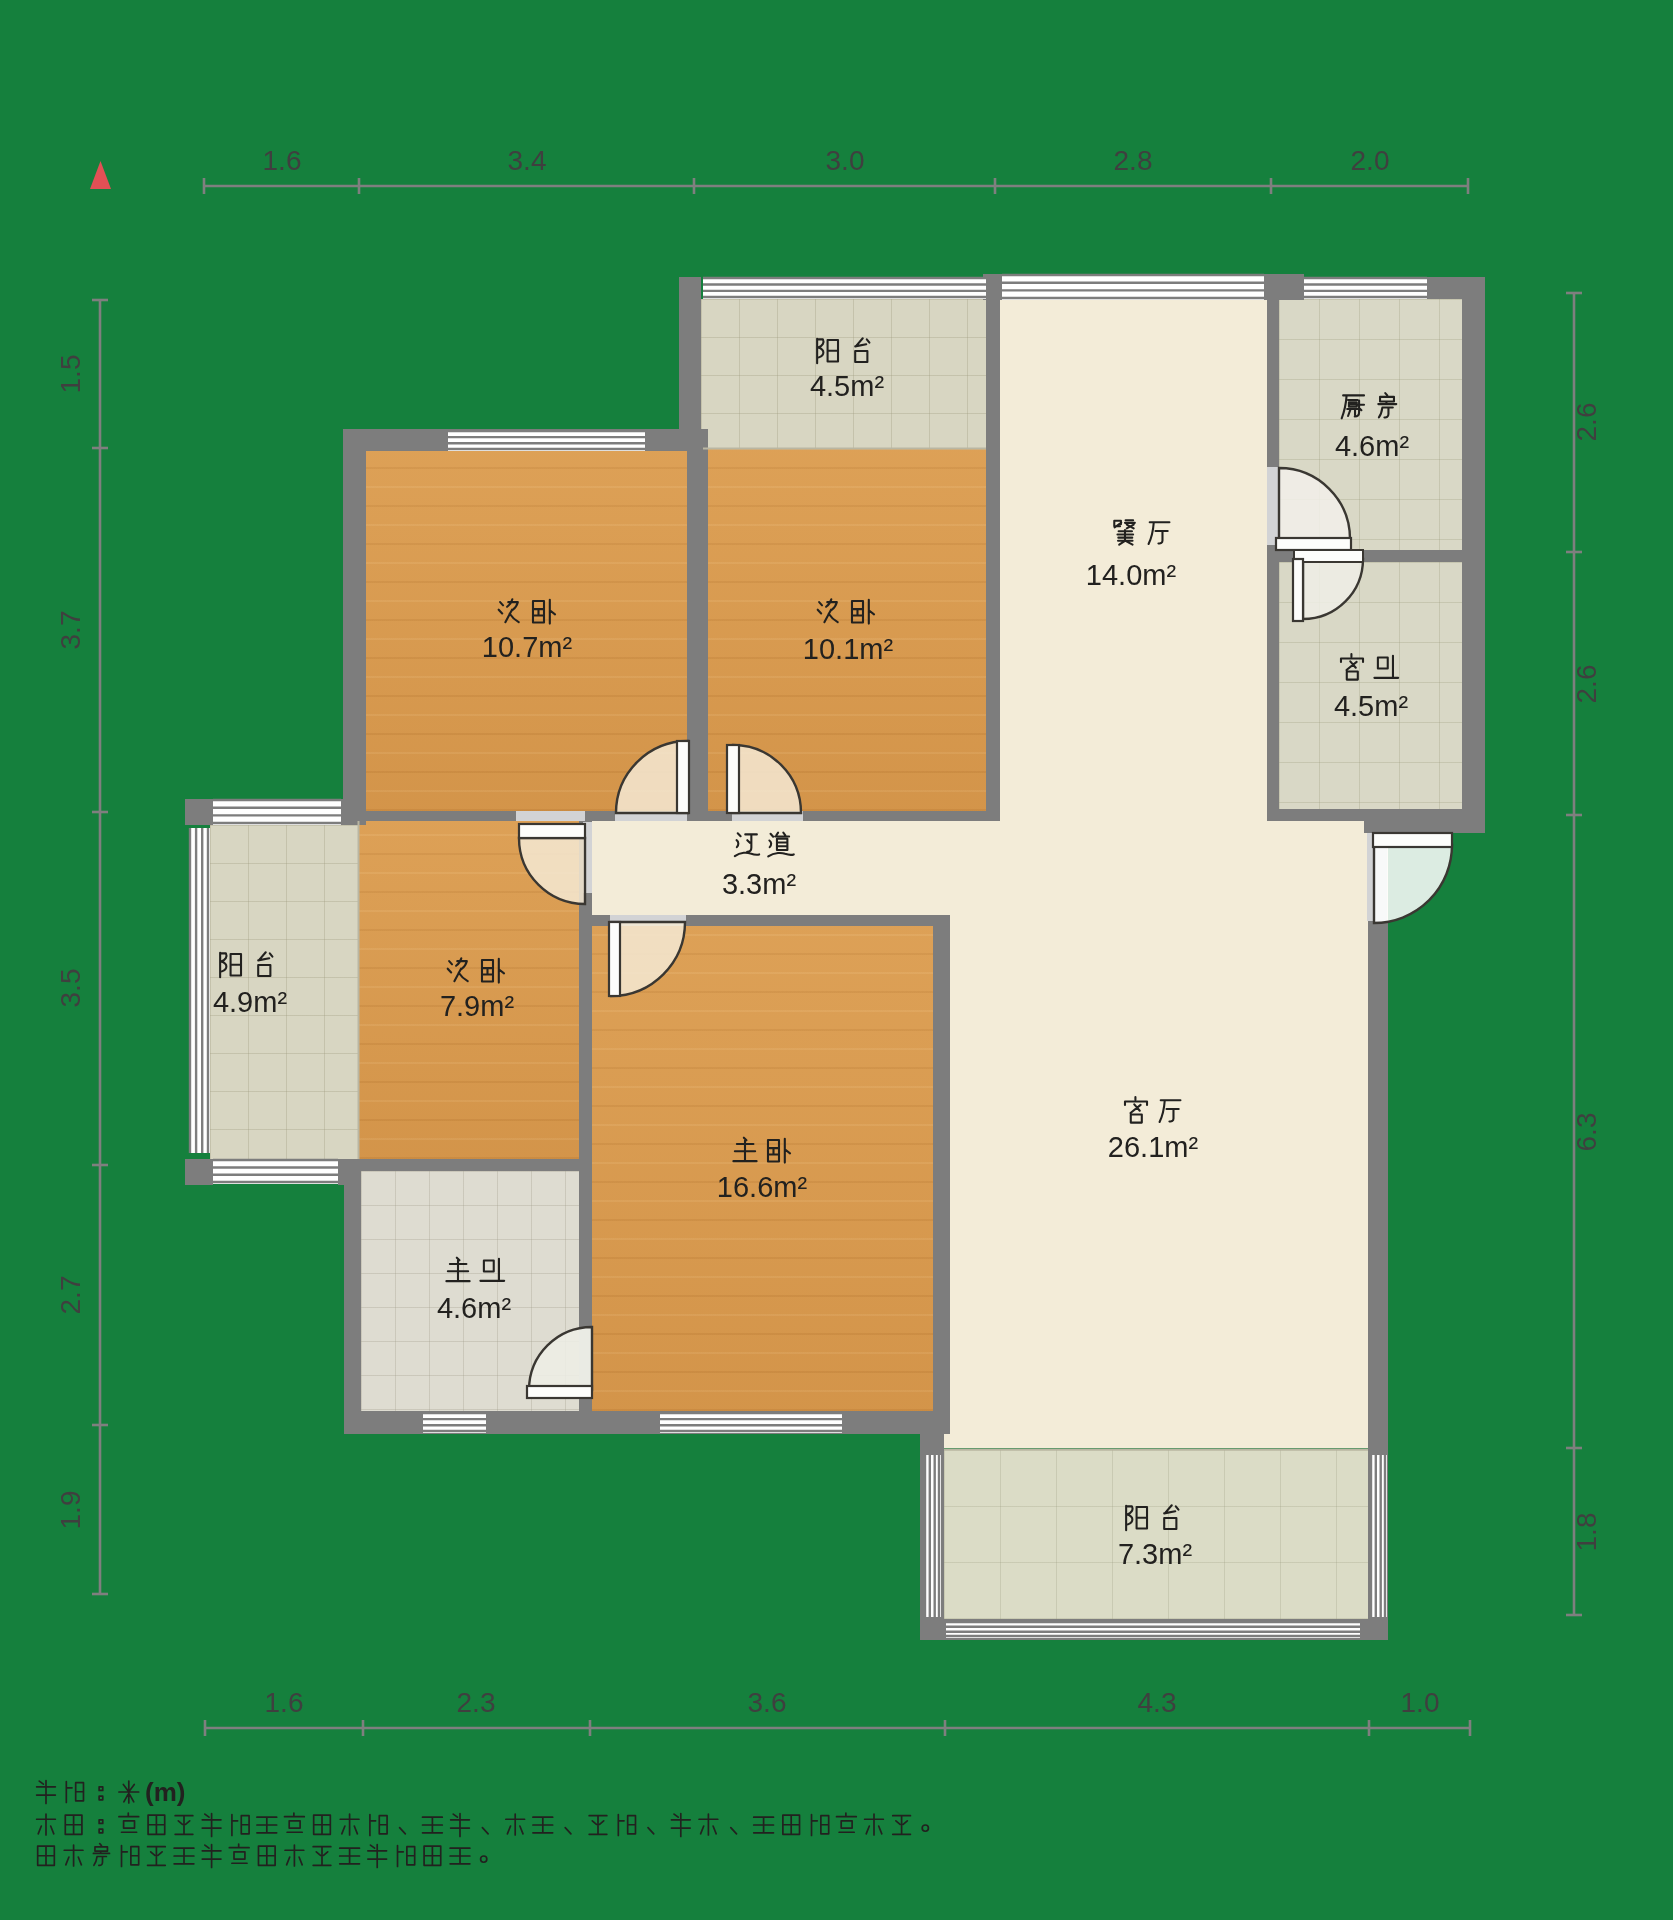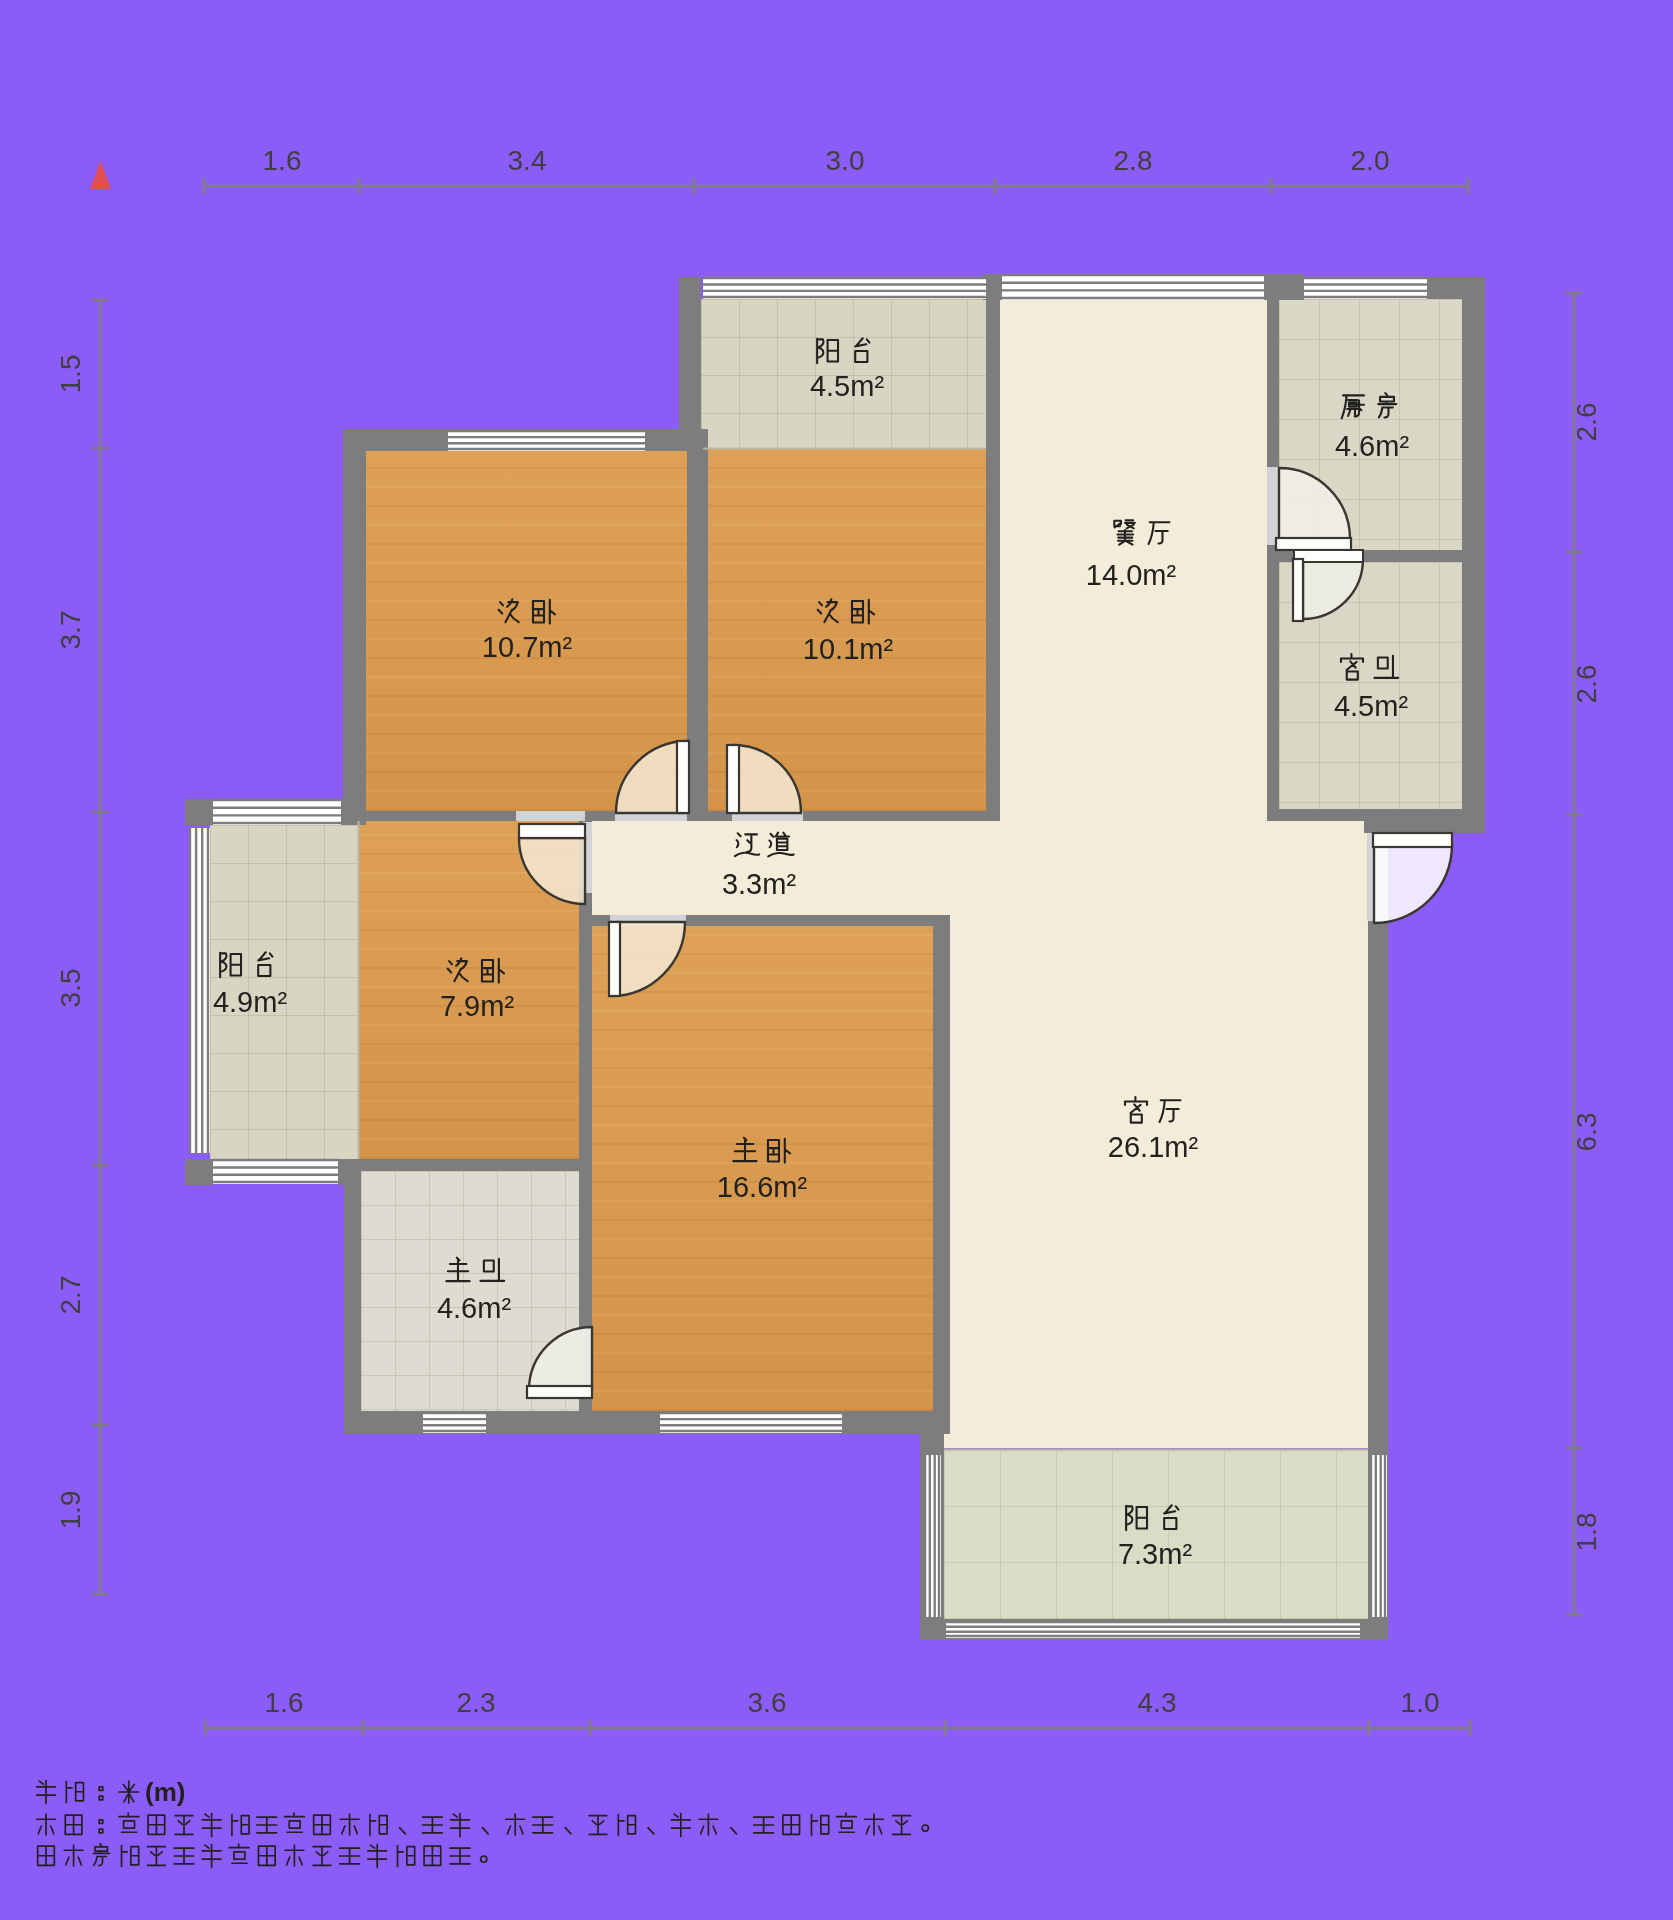--- a/index.html
+++ b/index.html
@@ -1,14 +1,14 @@
 <!DOCTYPE html>
 <html><head><meta charset="utf-8"><style>
 html,body{margin:0;padding:0;background:#fff;}
-#c{position:relative;width:1673px;height:1920px;background:#8b5cf6;overflow:hidden;font-family:"Liberation Sans",sans-serif;}
+#c{position:relative;width:1673px;height:1920px;background:#15803d;overflow:hidden;font-family:"Liberation Sans",sans-serif;}
 .wall{position:absolute;background:#7d7d7d;}
 .wood{position:absolute;background-color:#d99a4e;background-image:linear-gradient(180deg, rgba(255,218,160,.10), rgba(120,60,5,.06)),repeating-linear-gradient(0deg, rgba(140,75,10,.12) 0 2px, rgba(0,0,0,0) 2px 19px, rgba(255,225,175,.12) 19px 21px, rgba(0,0,0,0) 21px 38px);}
 .tile{position:absolute;background-color:#d8d6c2;background-image:linear-gradient(rgba(160,158,130,.35) 1px, transparent 1px),linear-gradient(90deg, rgba(160,158,130,.35) 1px, transparent 1px);background-size:38px 38px;}
 .tilek{position:absolute;background-color:#d9d8c6;background-image:linear-gradient(rgba(160,158,130,.32) 1px, transparent 1px),linear-gradient(90deg, rgba(160,158,130,.32) 1px, transparent 1px);background-size:40px 40px;}
 .tileg{position:absolute;background-color:#dedcd1;background-image:linear-gradient(rgba(165,162,145,.35) 1px, transparent 1px),linear-gradient(90deg, rgba(165,162,145,.35) 1px, transparent 1px);background-size:34px 34px;}
 .tileb{position:absolute;background-color:#dbdcc6;background-image:linear-gradient(rgba(160,160,135,.30) 1px, transparent 1px),linear-gradient(90deg, rgba(160,160,135,.30) 1px, transparent 1px);background-size:56px 56px;}
 .marble{position:absolute;background-color:#f3ecd8;}
 .open{position:absolute;background:#d2d3d5;}
 </style></head><body>
 <div id="c">

